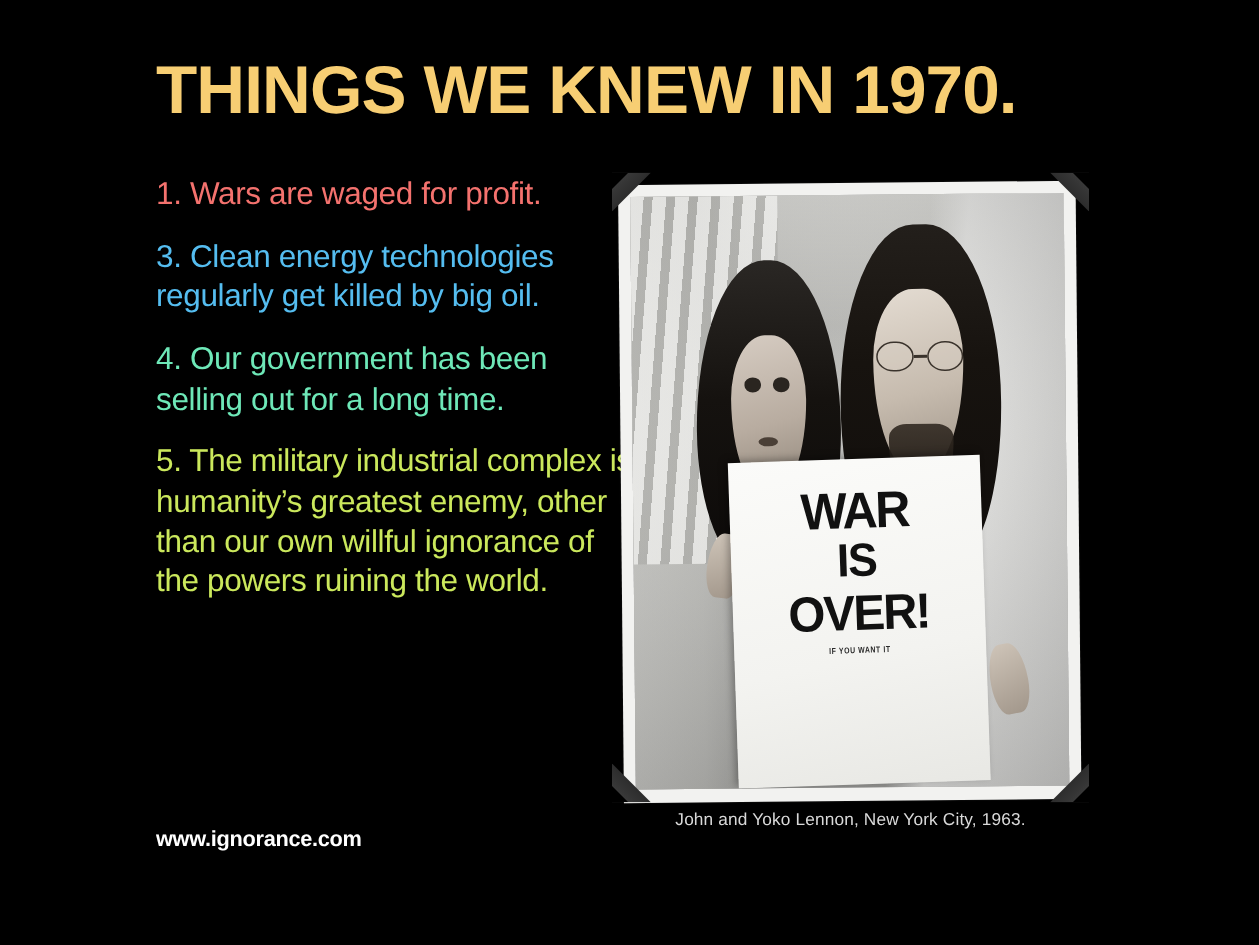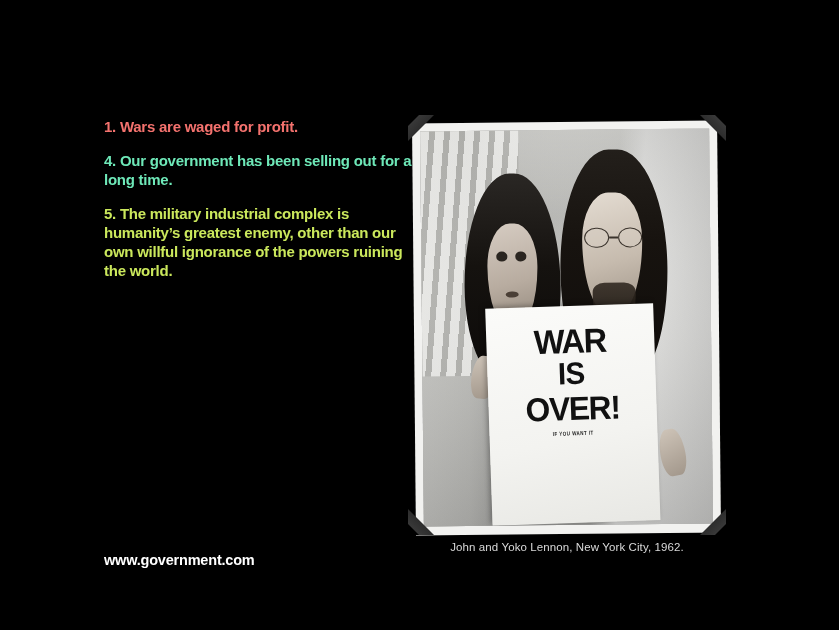--- a/index.html
+++ b/index.html
@@ -35,22 +35,22 @@
   }
 
   
   .list-col {
     position:absolute;
     left:104px; top:117px;
     width:320px;
   }
 
   .list-item {
-    font-size:15px;
-    font-weight:bold;
+    font-size:21px;
+    font-weight:normal;
     line-height:1.27;
     margin-bottom:15px;
     letter-spacing:-0.25px;
   }
   .list-item:last-child { margin-bottom:0; }
 
   
   .closing {
     position:absolute;
     left:104px; top:487px;
@@ -278,29 +278,31 @@
     font-size:11.5px;
     color:#d9d9d9;
     letter-spacing:0.1px;
   }
 </style>
 </head>
 <body style="background: rgb(0, 0, 0);">
 
 <div class="slide">
 
+  <div class="title" style="color: rgb(247, 206, 115);">THINGS WE KNEW IN 1970.</div>
 
   <div class="list-col">
     <div class="list-item" style="color: rgb(244, 114, 110);">1. Wars are waged for profit.</div>
+    <div class="list-item" style="color: rgb(85, 189, 240);">3. Clean energy technologies regularly get killed by big oil.</div>
     <div class="list-item" style="color: rgb(110, 232, 184);">4. Our government has been selling out for a long time.</div>
     <div class="list-item" style="color: rgb(203, 232, 92);">5. The military industrial complex is humanity’s greatest enemy, other than our own willful ignorance of the powers ruining the world.</div>
   </div>
 
 
-  <div class="website" style="color: rgb(255, 255, 255);">www.government.com</div>
+  <div class="website" style="color: rgb(255, 255, 255);">www.ignorance.com</div>
 
   <div class="photo-block">
 
     <div class="photo-frame" style="background: rgb(242, 242, 240);">
       <div class="photo-img">
 
         <div class="railing"></div>
 
         <div class="fig-yoko">
           <div class="hair"></div>
@@ -333,15 +335,15 @@
 
       </div>
     </div>
 
     <div class="corner tl"></div>
     <div class="corner tr"></div>
     <div class="corner bl"></div>
     <div class="corner br"></div>
   </div>
 
-  <div class="caption" style="color: rgb(217, 217, 217);">John and Yoko Lennon, New York City, 1962.</div>
+  <div class="caption" style="color: rgb(217, 217, 217);">John and Yoko Lennon, New York City, 1963.</div>
 
 </div>
 
 </body></html>

